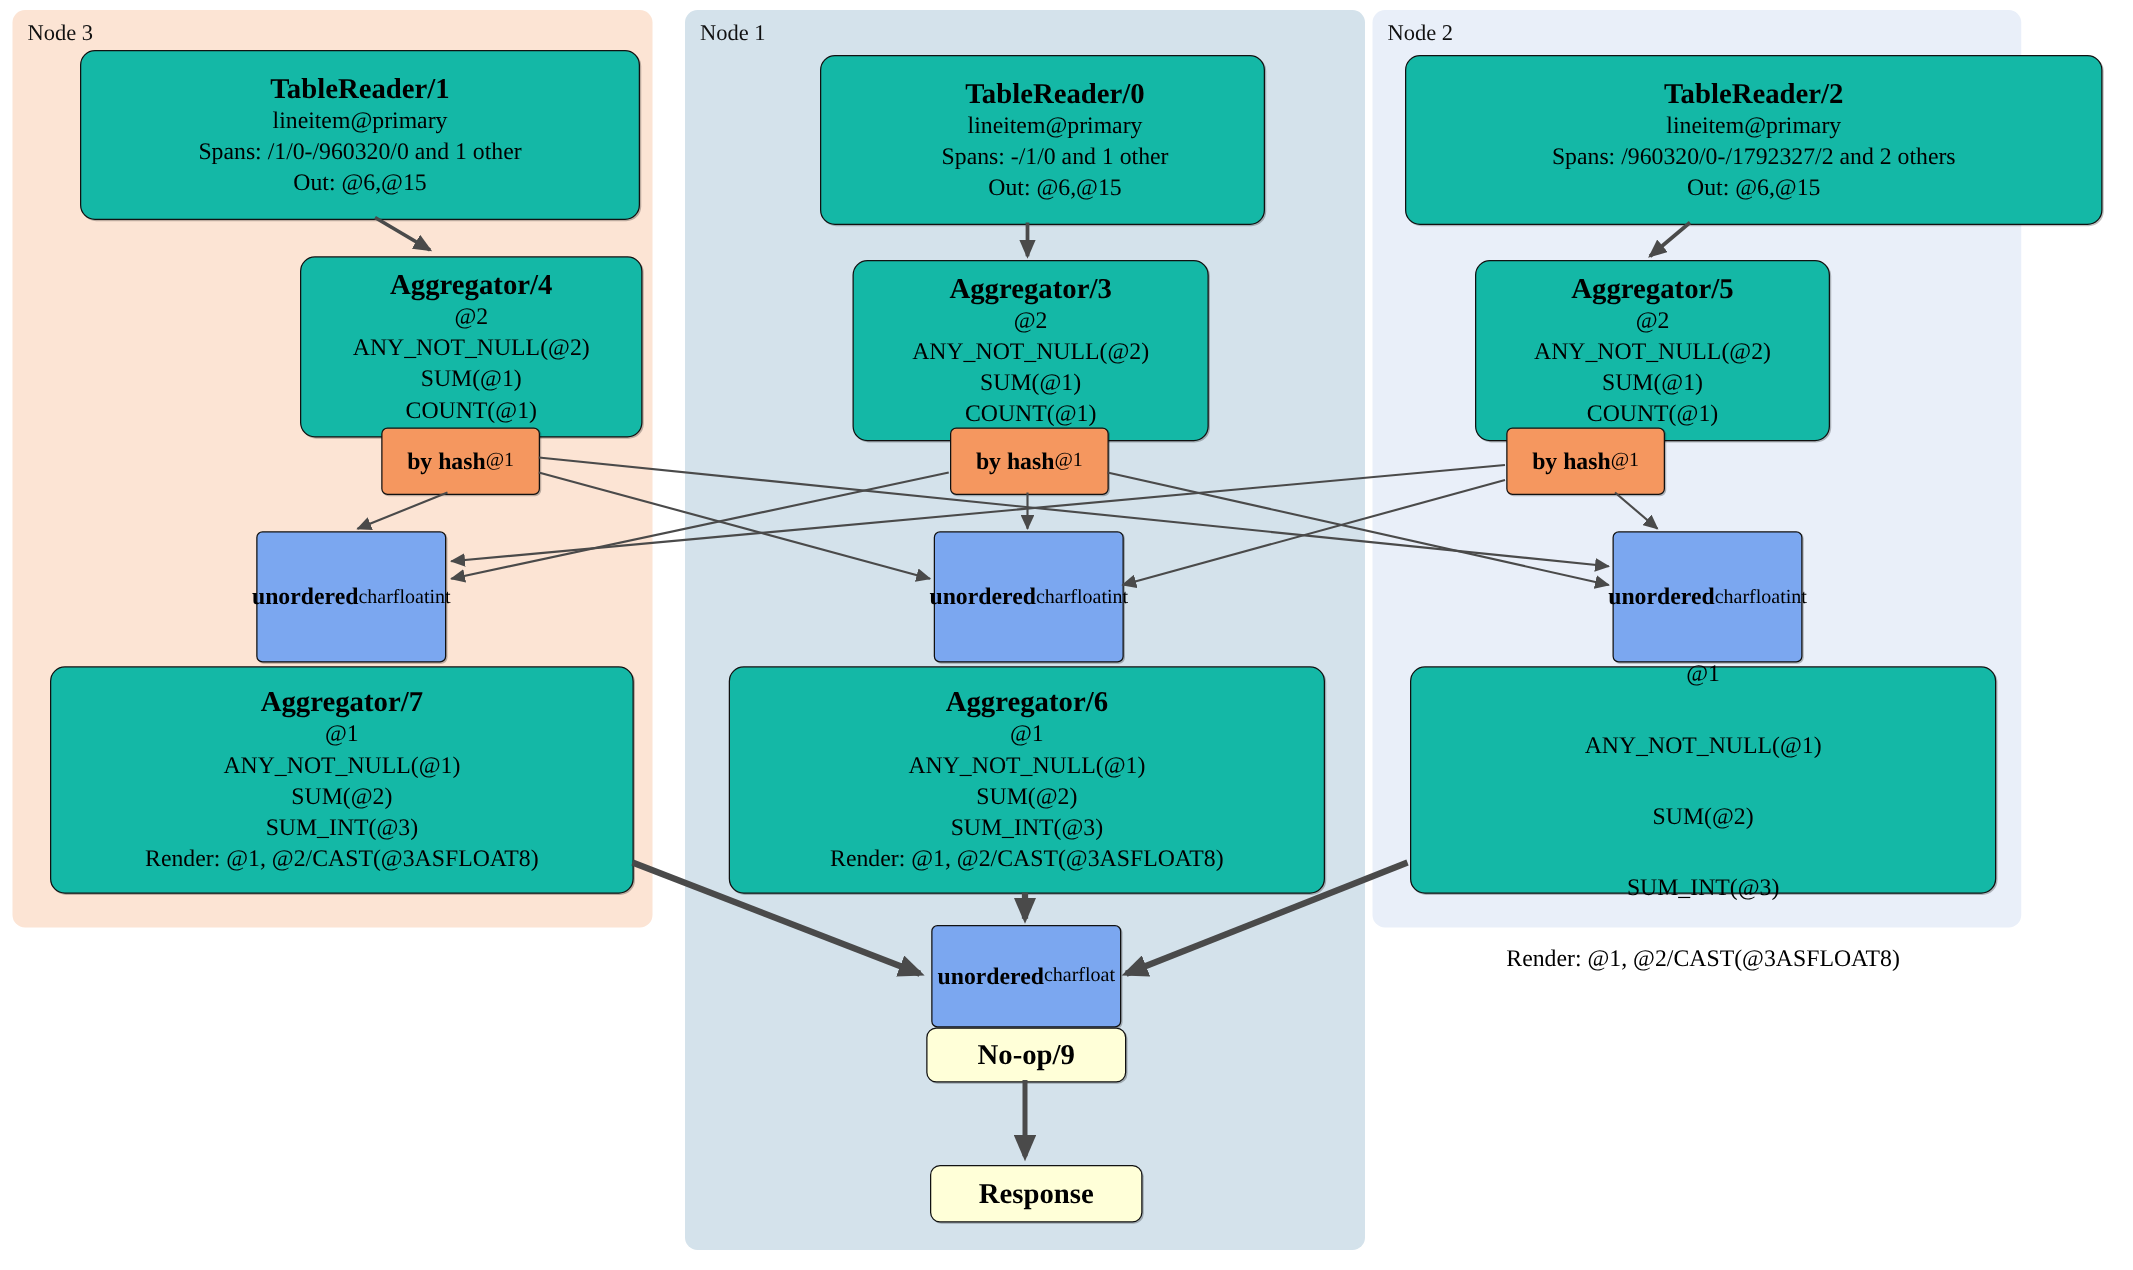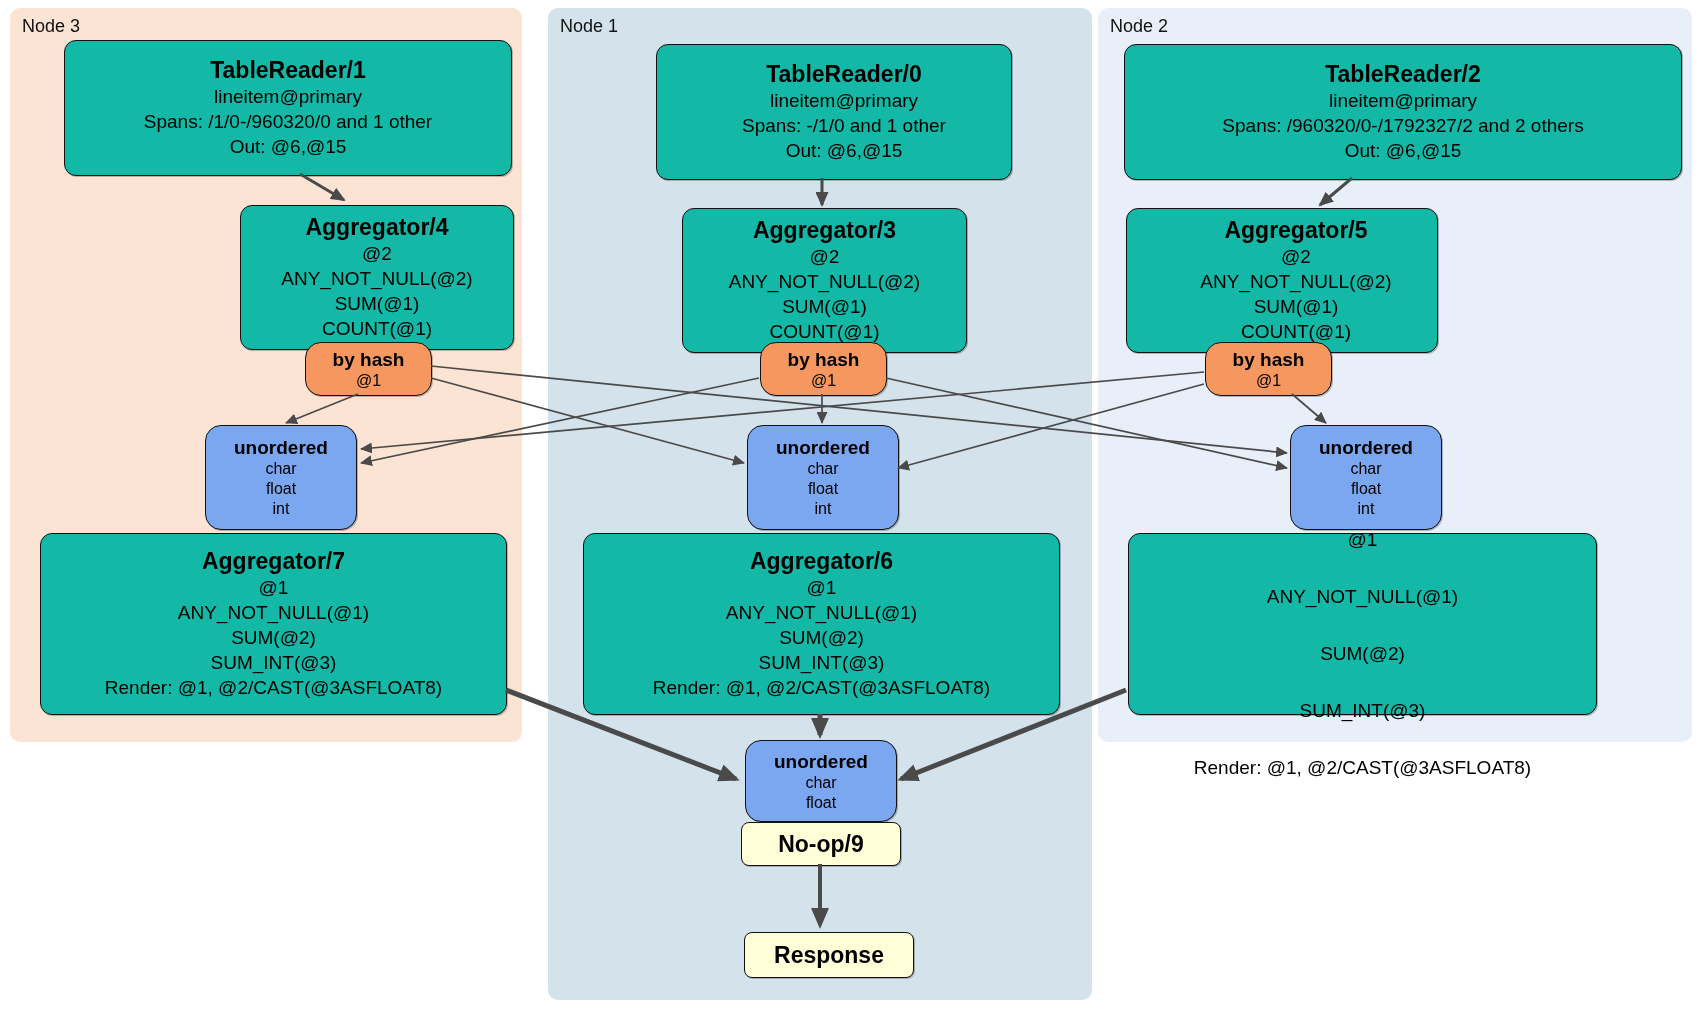--- a/index.html
+++ b/index.html
@@ -1,20 +1,20 @@
 <!DOCTYPE html>
 <html><head>
 <meta charset="utf-8">
 <style>
   html,body{margin:0;padding:0;background:#ffffff;}
   #stage{
     position:relative;
     width:1706px;height:1016px;
     background:#ffffff;
-    font-family:Liberation Sans, sans-serif;
+    font-family:Liberation Serif, serif;
     overflow:hidden;
   }
   .region{
     position:absolute;
     border-radius:10px;
   }
   .region-label{
     position:absolute;
     top:8px;left:12px;
     font-size:18px;
@@ -29,22 +29,22 @@
     align-items:center;justify-content:center;
     text-align:center;
     z-index:2;
     box-shadow:1px 1px 0 rgba(0,0,0,0.25);
   }
   .op-title{font-weight:bold;font-size:23px;line-height:27px;color:#000;}
   .op-line{font-size:19px;line-height:25px;color:#000;white-space:nowrap;}
   .pill{
     position:absolute;
     border:1.6px solid #111;
-    border-radius:16px;
-    display:flex;flex-direction:column;
+    border-radius:5px;
+    display:flex;flex-direction:row;
     align-items:center;justify-content:center;
     text-align:center;
     z-index:3;
     box-shadow:1px 1px 0 rgba(0,0,0,0.25);
   }
   .pill-title{font-weight:bold;font-size:19px;line-height:23px;color:#000;}
   .pill-line{font-size:16px;line-height:20px;color:#000;}
   .small-box{
     position:absolute;
     background:#ffffd8;
@@ -61,21 +61,21 @@
 <body>
 
 <div id="stage">
 
   <div class="region" style="left:10px;top:8px;width:512px;height:734px;background:#fce4d4;">
     <div class="region-label">Node 3</div>
   </div>
   <div class="region" style="left:548px;top:8px;width:544px;height:992px;background:#d4e2eb;">
     <div class="region-label">Node 1</div>
   </div>
-  <div class="region" style="left:1098px;top:8px;width:594px;height:734px;background:#e9eff9;">
+  <div class="region" style="left:1098px;top:8px;width:519px;height:734px;background:#e9eff9;">
     <div class="region-label">Node 2</div>
   </div>
 
   <svg id="edges" width="1706" height="1016">
     <defs>
       <marker id="ah-thin" markerUnits="userSpaceOnUse" markerWidth="13" markerHeight="11" refX="11" refY="5.5" orient="auto">
         <path d="M0,0 L12,5.5 L0,11 z" fill="#4a4a4a"></path>
       </marker>
       <marker id="ah-med" markerUnits="userSpaceOnUse" markerWidth="16" markerHeight="13" refX="13" refY="6.5" orient="auto">
         <path d="M0,0 L15,6.5 L0,13 z" fill="#4a4a4a"></path>
@@ -177,21 +177,21 @@
     <div class="op-line">SUM_INT(@3)</div>
     <div class="op-line">Render: @1, @2/CAST(@3ASFLOAT8)</div>
   </div>
 
   <div class="op-box" style="left:1124px;top:44px;width:556px;height:134px;">
     <div class="op-title">TableReader/2</div>
     <div class="op-line">lineitem@primary</div>
     <div class="op-line">Spans: /960320/0-/1792327/2 and 2 others</div>
     <div class="op-line">Out: @6,@15</div>
   </div>
-  <div class="op-box" style="left:1126px;top:208px;width:282px;height:143px;padding-left:28px;">
+  <div class="op-box" style="left:1180px;top:208px;width:282px;height:143px;">
     <div class="op-title">Aggregator/5</div>
     <div class="op-line">@2</div>
     <div class="op-line">ANY_NOT_NULL(@2)</div>
     <div class="op-line">SUM(@1)</div>
     <div class="op-line">COUNT(@1)</div>
   </div>
   <div class="pill" style="left:1205px;top:342px;width:125px;height:52px;background:#f5975f;">
     <div class="pill-title">by hash</div>
     <div class="pill-line">@1</div>
   </div>

